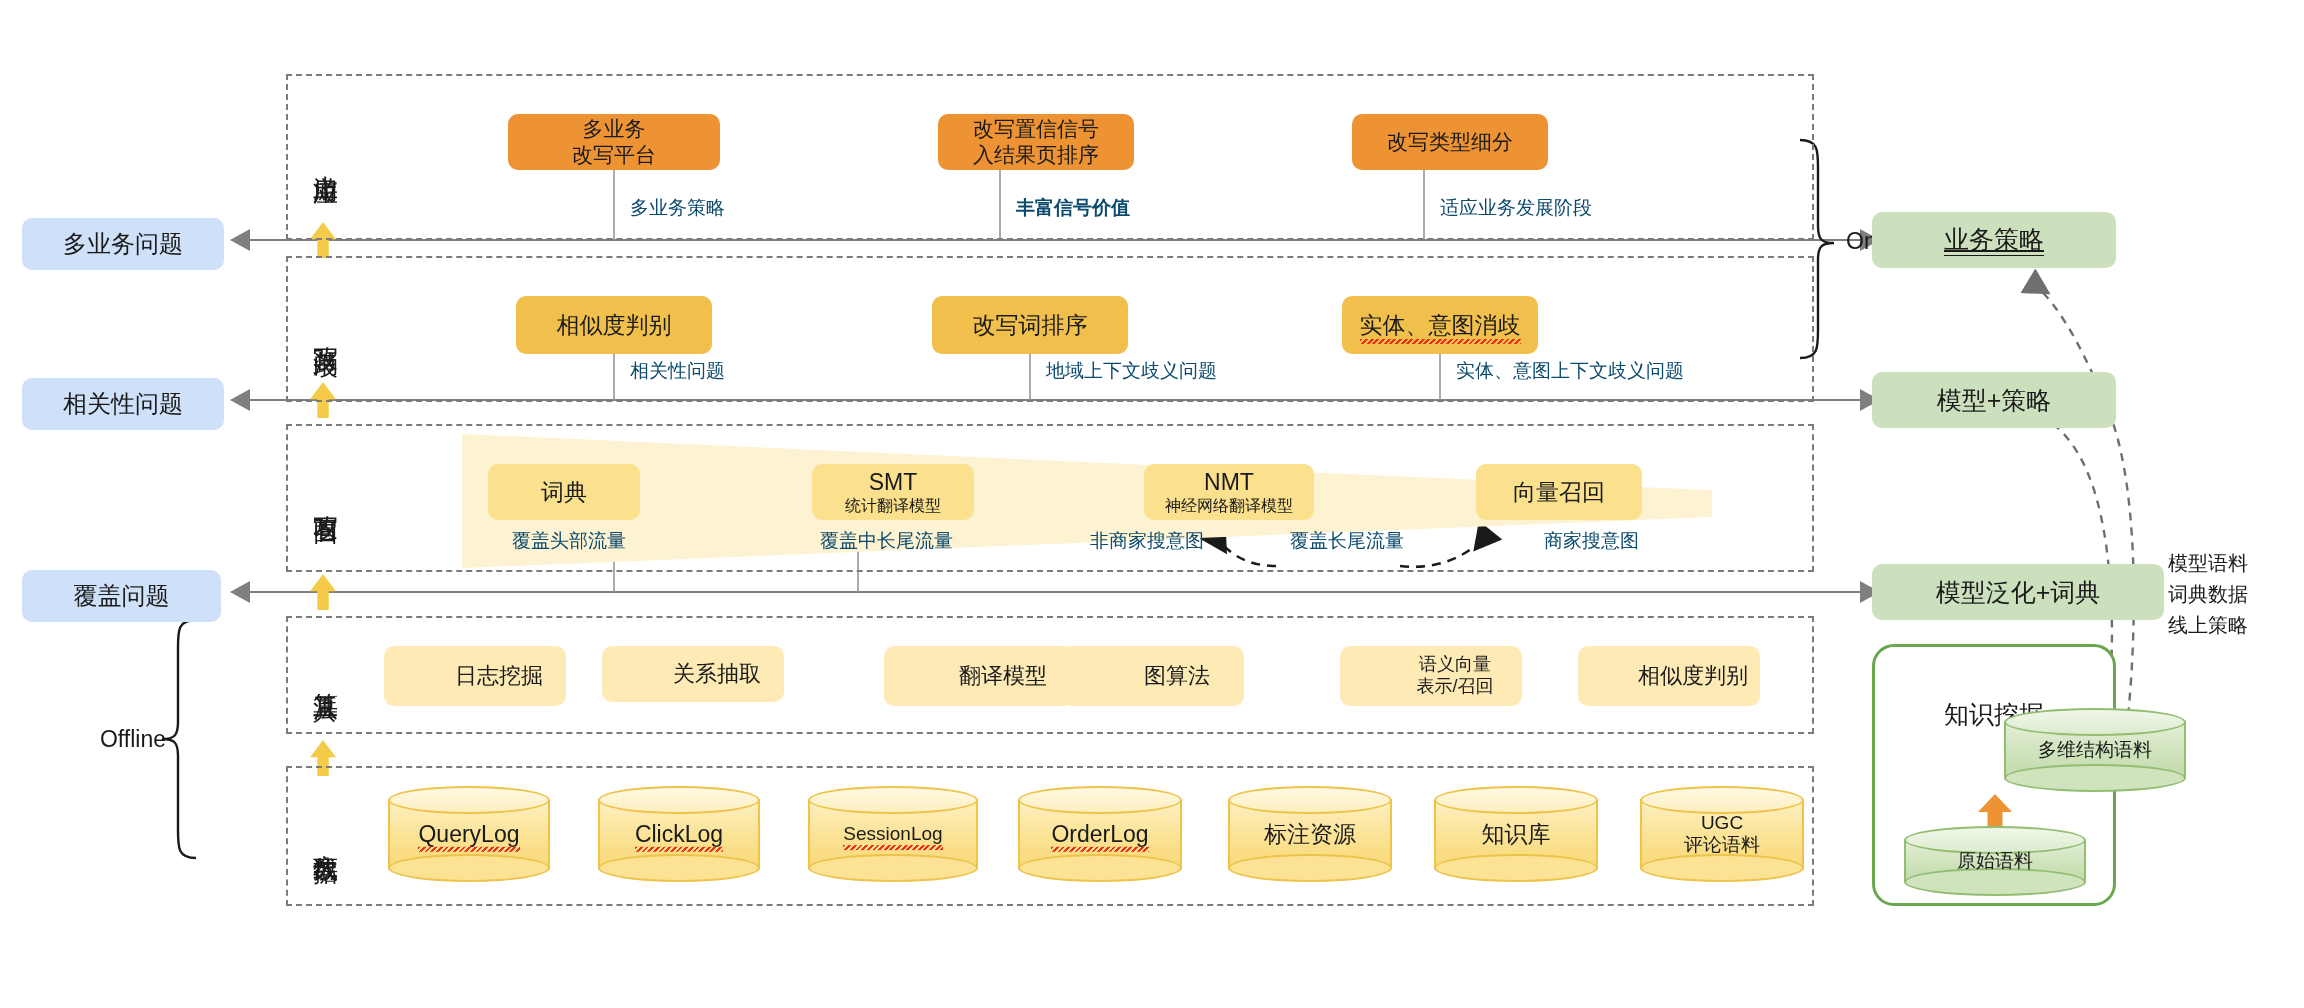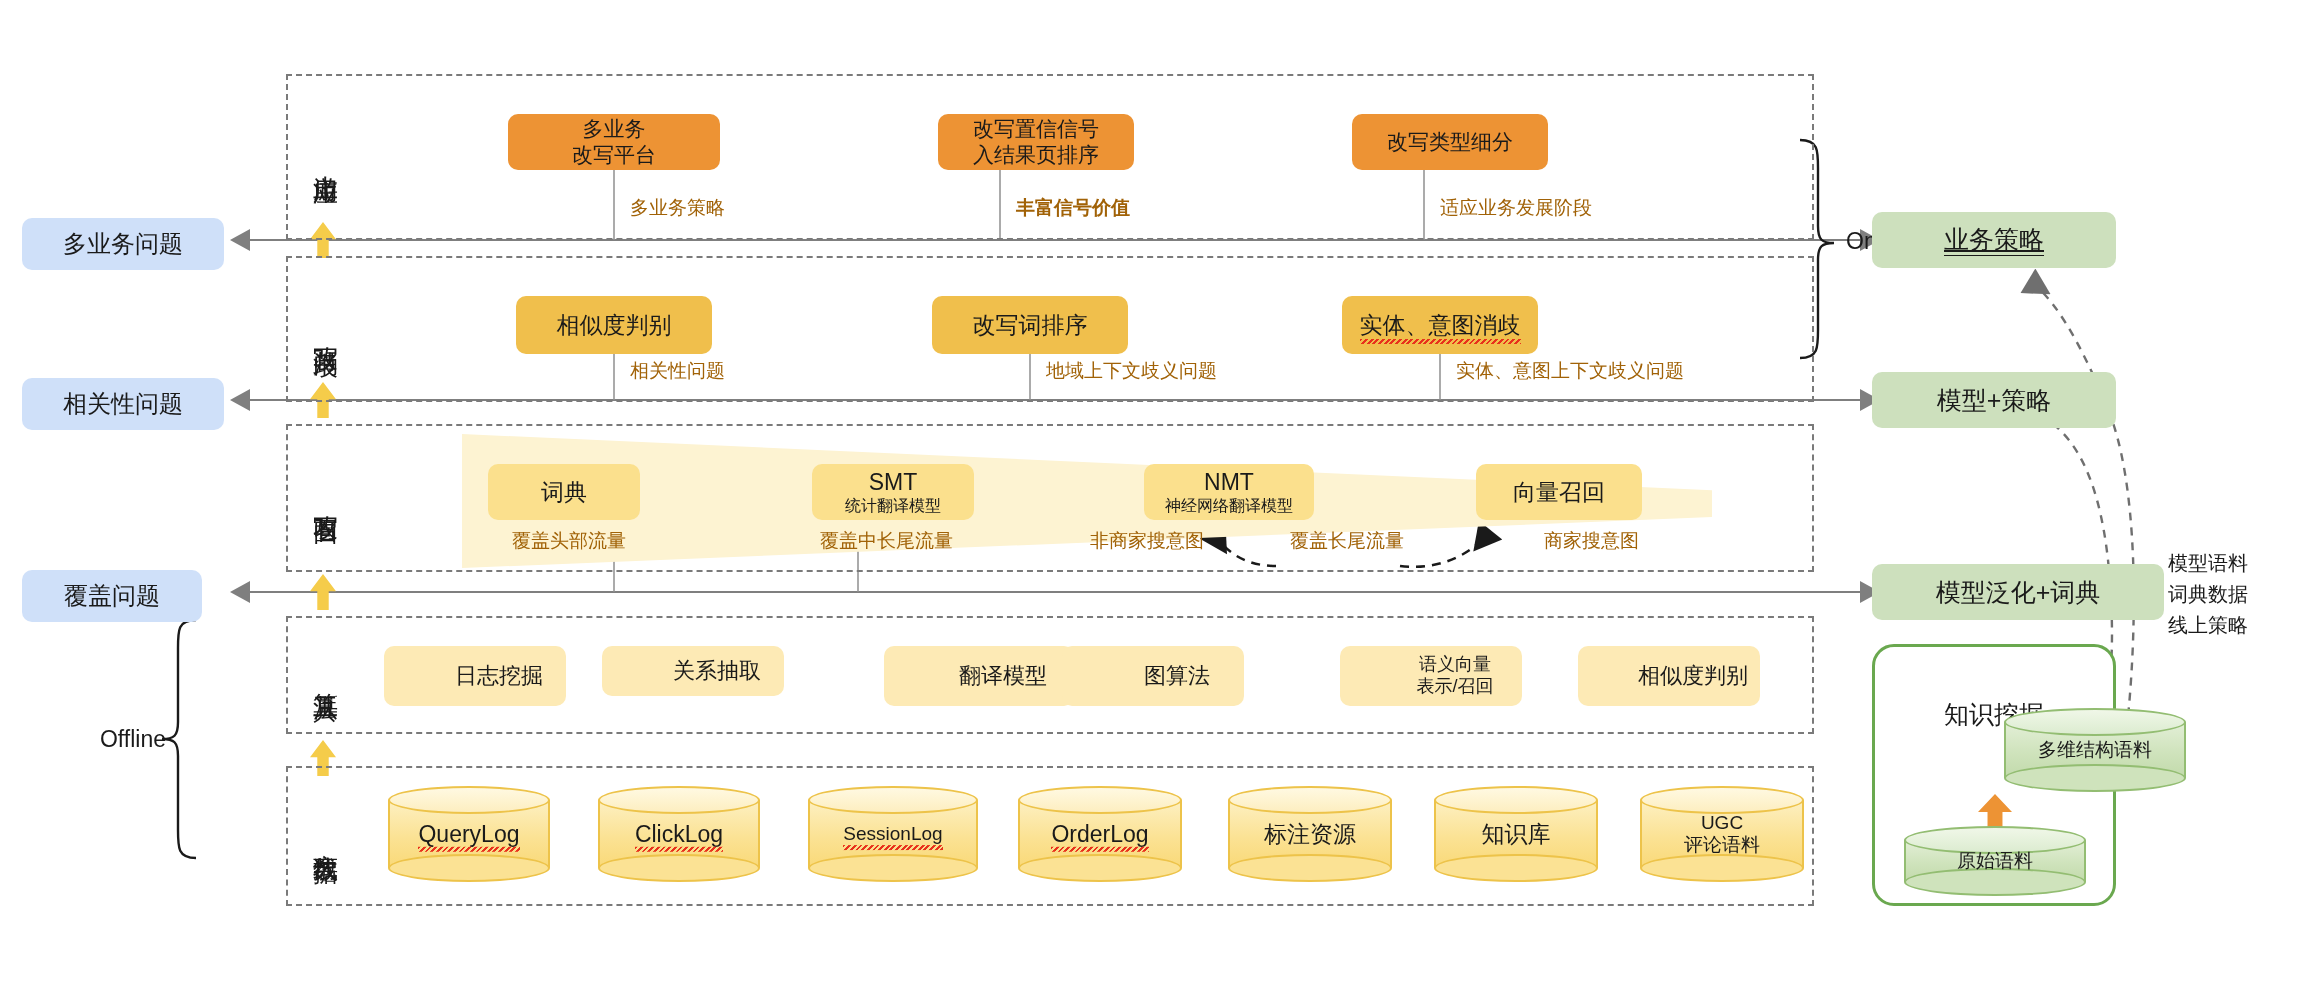--- a/index.html
+++ b/index.html
@@ -20,21 +20,21 @@
   .n-orange{background:#ed9334;color:#1a1a1a;font-size:21px;}
   .n-amber {background:#f0bf4c;color:#1a1a1a;font-size:23px;}
   .n-lyel  {background:#fbe08d;color:#1a1a1a;font-size:23px;}
   .n-pyel  {background:#fdeab5;color:#1a1a1a;font-size:22px;padding-left:48px;}
   .n-blue  {background:#cfe0f9;color:#1a1a1a;font-size:24px;}
   .n-green {background:#cde0bd;color:#1a1a1a;font-size:25px;}
   .sub{font-size:16px;}
   .sub2{font-size:18px;}
 
   
-  .cap{font-size:19px;color:#a16207;white-space:nowrap;}
+  .cap{font-size:19px;color:#0c4a6e;white-space:nowrap;}
 
   
   .cyl{position:absolute;}
   .cyl .body{position:absolute;left:0;right:0;top:14px;bottom:14px;
       background:linear-gradient(180deg,#fdf0c2 0%,#fbe294 55%,#f9d978 100%);
       border-left:2px solid #edc34a;border-right:2px solid #edc34a;}
   .cyl .top{position:absolute;left:0;right:0;top:0;height:28px;border-radius:50%;
       background:linear-gradient(180deg,#fff9e2 0%,#fdeec0 100%);
       border:2px solid #edc34a;box-sizing:border-box;}
   .cyl .bot{position:absolute;left:0;right:0;bottom:0;height:28px;border-radius:50%;
@@ -108,21 +108,21 @@
   <path d="M2030,800 C2100,795 2122,700 2108,560 C2098,470 2070,425 2028,410" fill="none" stroke="#6f6f6f" stroke-width="2.4" stroke-dasharray="8,7" marker-end="url(#ahGy)"></path>
   <path d="M2123,760 C2138,650 2140,500 2112,420 C2094,372 2060,300 2030,282" fill="none" stroke="#6f6f6f" stroke-width="2.4" stroke-dasharray="8,7" marker-end="url(#ahGy)"></path>
 </svg>
 
 <div class="abs node n-blue" style="left:22px;top:218px;width:202px;height:52px;">
   <span>多业务问题</span>
 </div>
 <div class="abs node n-blue" style="left:22px;top:378px;width:202px;height:52px;">
   <span>相关性问题</span>
 </div>
-<div class="abs node n-blue" style="left:22px;top:570px;width:180px;height:52px;">
+<div class="abs node n-blue" style="left:22px;top:570px;width:199px;height:52px;">
   <span>覆盖问题</span>
 </div>
 
 <div class="abs" style="left:310px;top:222px;width:26px;height:36px;background:#f5cc4a;
             clip-path:polygon(50% 0,100% 48%,72% 48%,72% 100%,28% 100%,28% 48%,0 48%);"></div>
 <div class="abs" style="left:310px;top:382px;width:26px;height:36px;background:#f5cc4a;
             clip-path:polygon(50% 0,100% 48%,72% 48%,72% 100%,28% 100%,28% 48%,0 48%);"></div>
 <div class="abs" style="left:310px;top:574px;width:26px;height:36px;background:#f5cc4a;
             clip-path:polygon(50% 0,100% 48%,72% 48%,72% 100%,28% 100%,28% 48%,0 48%);"></div>
 <div class="abs" style="left:310px;top:740px;width:26px;height:36px;background:#f5cc4a;
@@ -195,21 +195,21 @@
   <span>向量召回</span>
 </div>
 <div class="abs cap" style="left:1544px;top:528px;">商家搜意图</div>
 
 <div class="abs band" style="left:286px;top:616px;width:1528px;height:118px;"></div>
 <div class="abs band-label" style="left:300px;top:622px;width:40px;height:110px;">算法工具</div>
 
 <div class="abs node n-pyel" style="left:384px;top:646px;width:182px;height:60px;">
   <span>日志挖掘</span>
 </div>
-<div class="abs node n-pyel" style="left:602px;top:646px;width:182px;height:50px;">
+<div class="abs node n-pyel" style="left:602px;top:646px;width:182px;height:56px;">
   <span>关系抽取</span>
 </div>
 <div class="abs node n-pyel" style="left:848px;top:646px;width:190px;height:60px;margin-left:36px;">
   <span>翻译模型</span>
 </div>
 <div class="abs node n-pyel" style="left:1062px;top:646px;width:182px;height:60px;">
   <span>图算法</span>
 </div>
 <div class="abs node n-pyel" style="left:1340px;top:646px;width:182px;height:60px;">
   <span class="sub2">语义向量</span>

